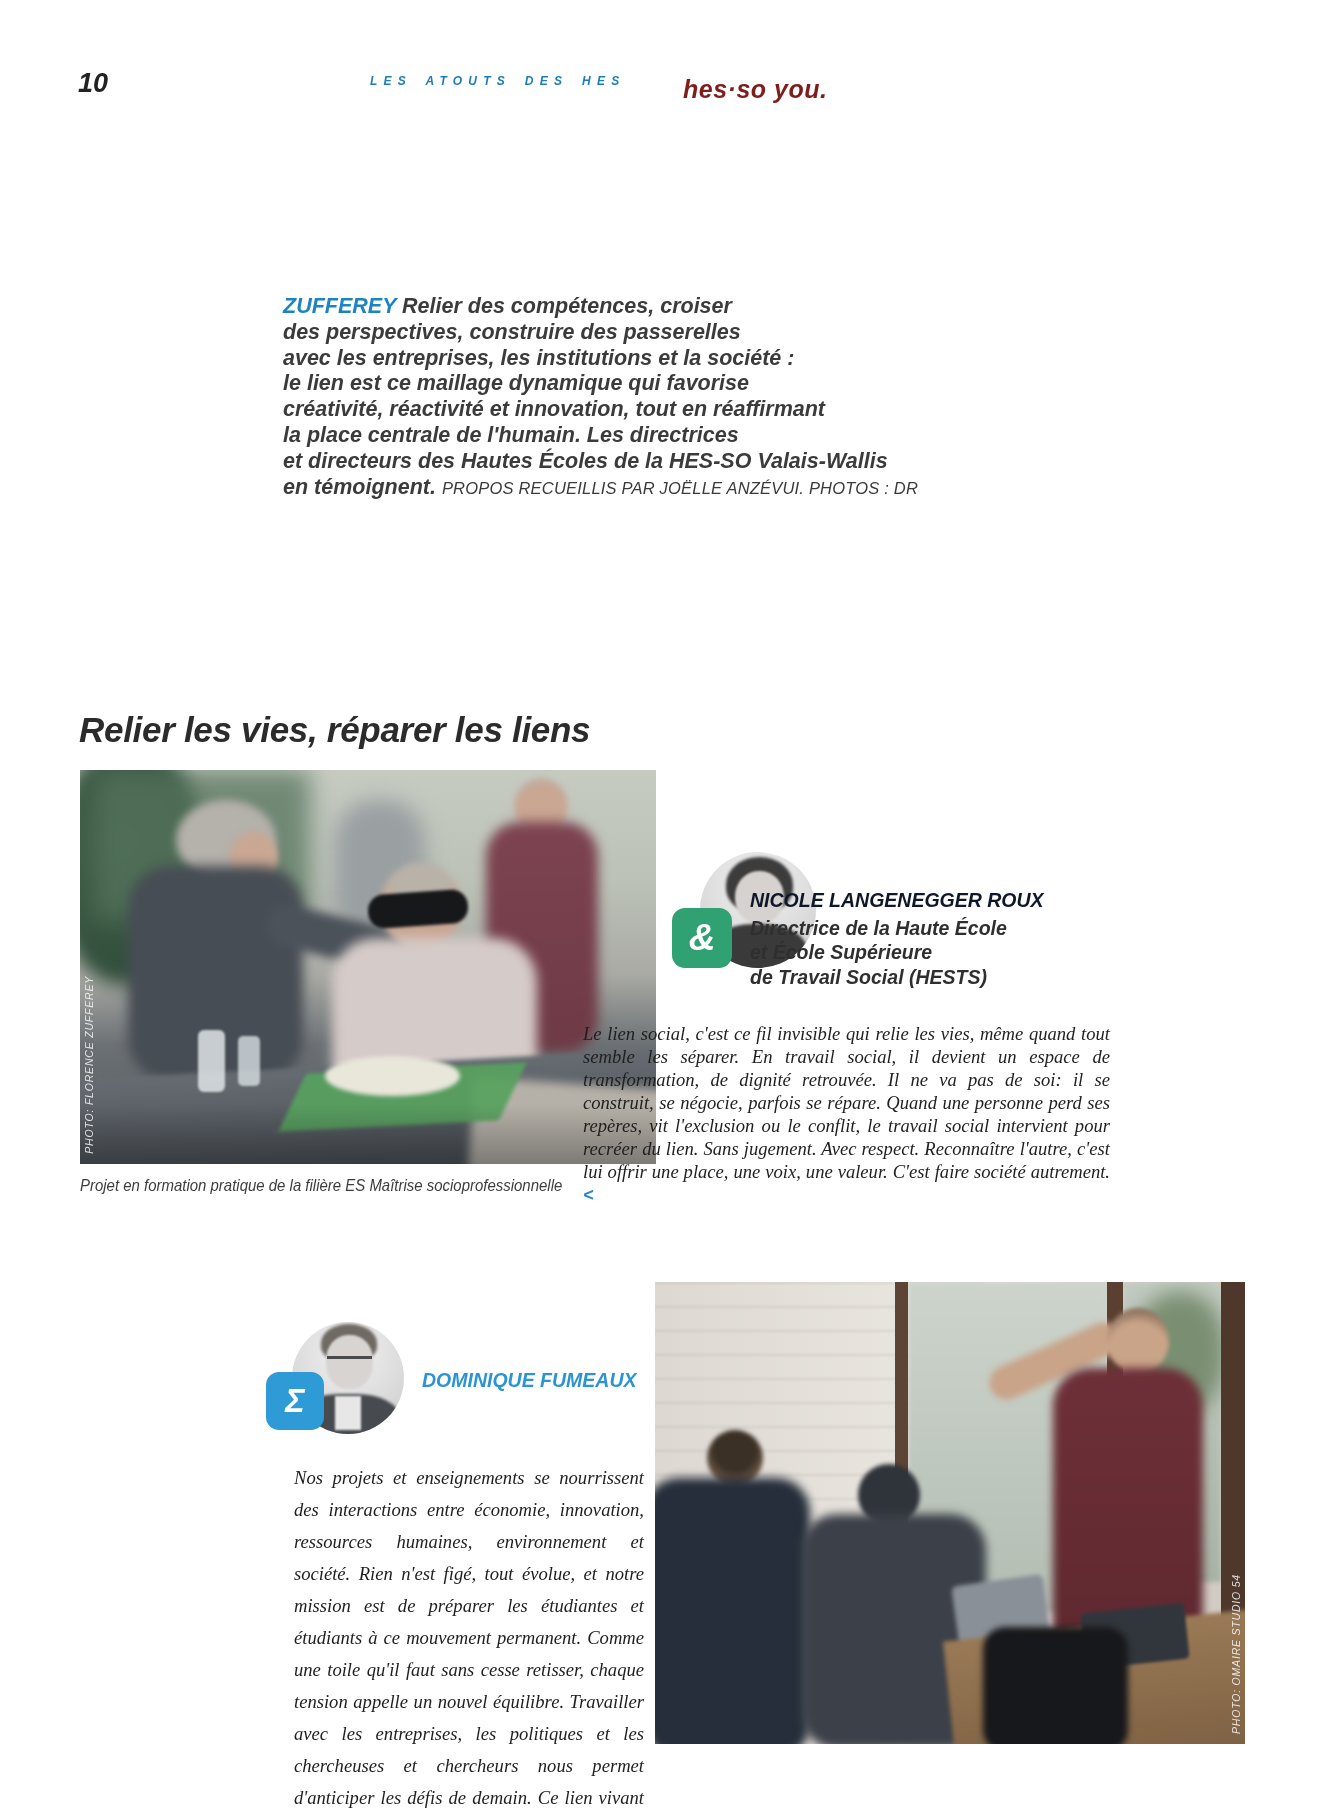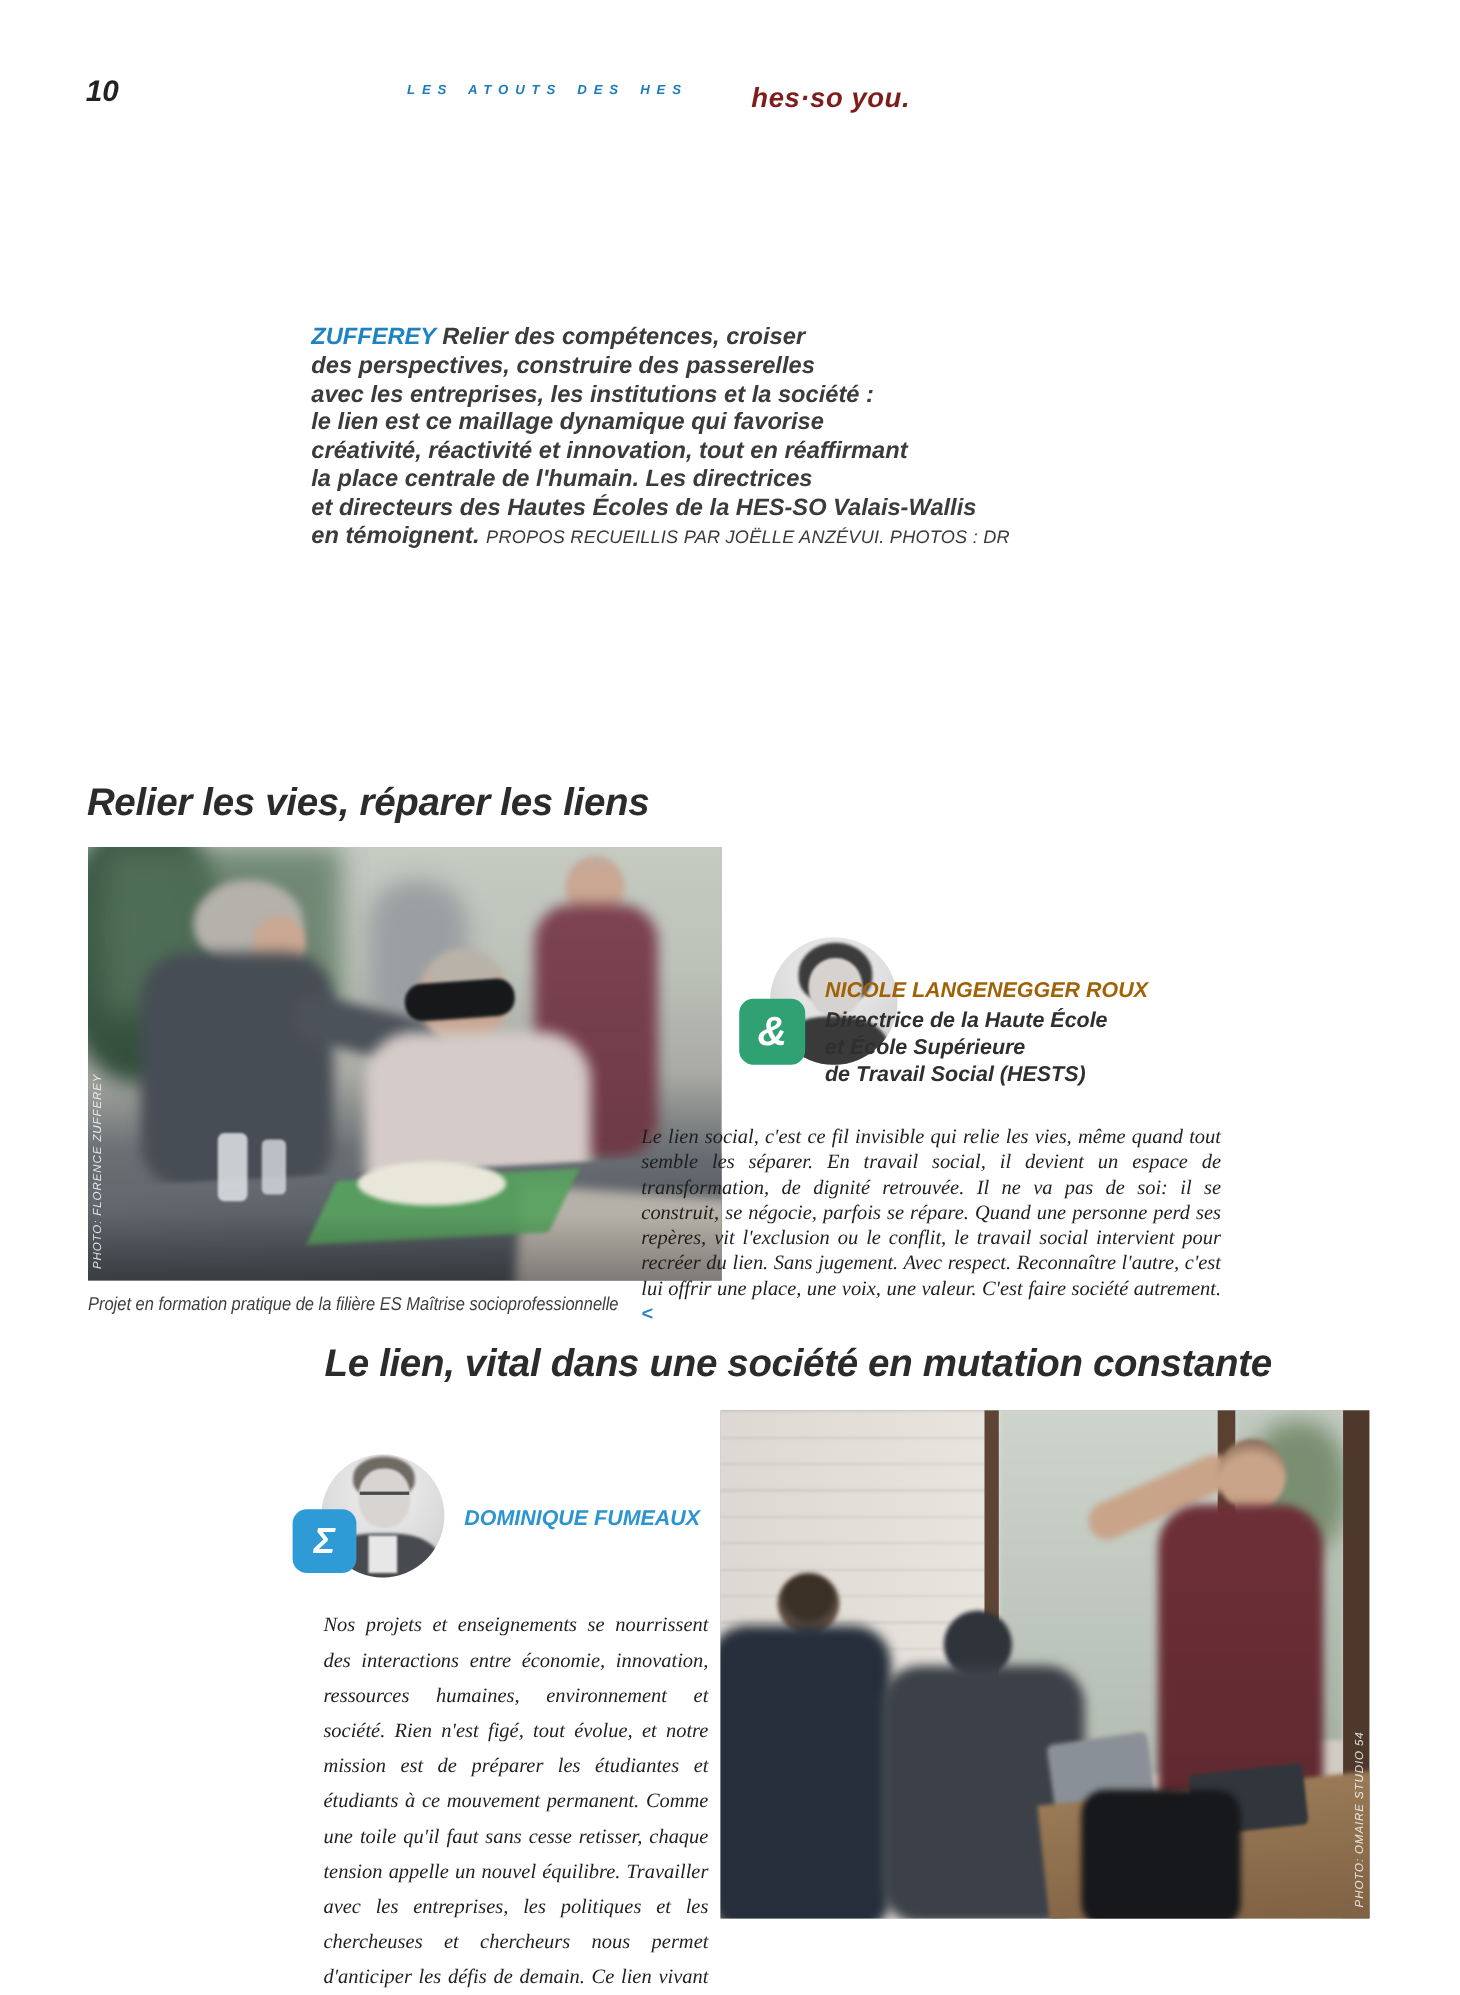--- a/index.html
+++ b/index.html
@@ -111,21 +111,21 @@
 
   .badge { border-radius:13px; color:#ffffff; display:flex; align-items:center; justify-content:center;
     font-weight:bold; font-family:"Liberation Sans", sans-serif; }
   .badge1 { left:672px; top:908px; width:60px; height:60px; background:#2fa173; font-size:37px; }
   .badge2 { left:266px; top:1372px; width:58px; height:58px; background:#2e9bd6; font-size:33px; }
 
   .profile-text { white-space:pre-line; font-weight:bold; font-size:19.5px; line-height:24.5px; color:#2f2f2f; }
   .pt1 { left:750px; top:888px; width:330px; }
   .pt2 { left:422px; top:1368px; width:300px; }
   .profile-name { font-weight:bold; font-size:19.5px; display:block; margin-bottom:3px; }
-  .name-green { color:#a16207; }
+  .name-green { color:#0f172a; }
   .name-blue { color:#2c94d1; }
 
   
   .serif-para {
     font-family:"Liberation Serif", serif; color:#1f1f1f; text-align:justify;
   }
   .para1 { left:583px; top:1022px; width:527px; font-size:18.6px; line-height:23px; }
   .para2 { left:294px; top:1462px; width:350px; font-size:18.6px; line-height:32px; }
   .end-mark { color:#2d87c5; font-family:"Liberation Sans", sans-serif; font-weight:bold; font-size:18px; }
 </style>
@@ -180,21 +180,20 @@
     <div class="po po-face1"></div>
     <div class="po po-body1"></div>
   </div>
   <div class="abs badge badge1">&amp;</div>
   <div class="abs profile-text pt1"><span class="profile-name name-green">NICOLE LANGENEGGER ROUX</span><span>Directrice de la Haute École
 et École Supérieure
 de Travail Social (HESTS)</span></div>
 
   <div class="abs serif-para para1"><span>Le lien social, c'est ce fil invisible qui relie les vies, même quand tout semble les séparer. En travail social, il devient un espace de transformation, de dignité retrouvée. Il ne va pas de soi: il se construit, se négocie, parfois se répare. Quand une personne perd ses repères, vit l'exclusion ou le conflit, le travail social intervient pour recréer du lien. Sans jugement. Avec respect. Reconnaître l'autre, c'est lui offrir une place, une voix, une valeur. C'est faire société autrement. </span><span class="end-mark">&lt;</span></div>
 
-  <div class="abs section-heading h2pos">Le lien, vital dans une société en mutation constante</div>
 
   <div class="abs photo photo2">
     <div class="el p2-bg"></div>
     <div class="el p2-brick"></div>
     <div class="el p2-glass1"></div>
     <div class="el p2-glass2"></div>
     <div class="el p2-green"></div>
     <div class="el p2-frame1"></div>
     <div class="el p2-frame2"></div>
     <div class="el p2-frame3"></div>

